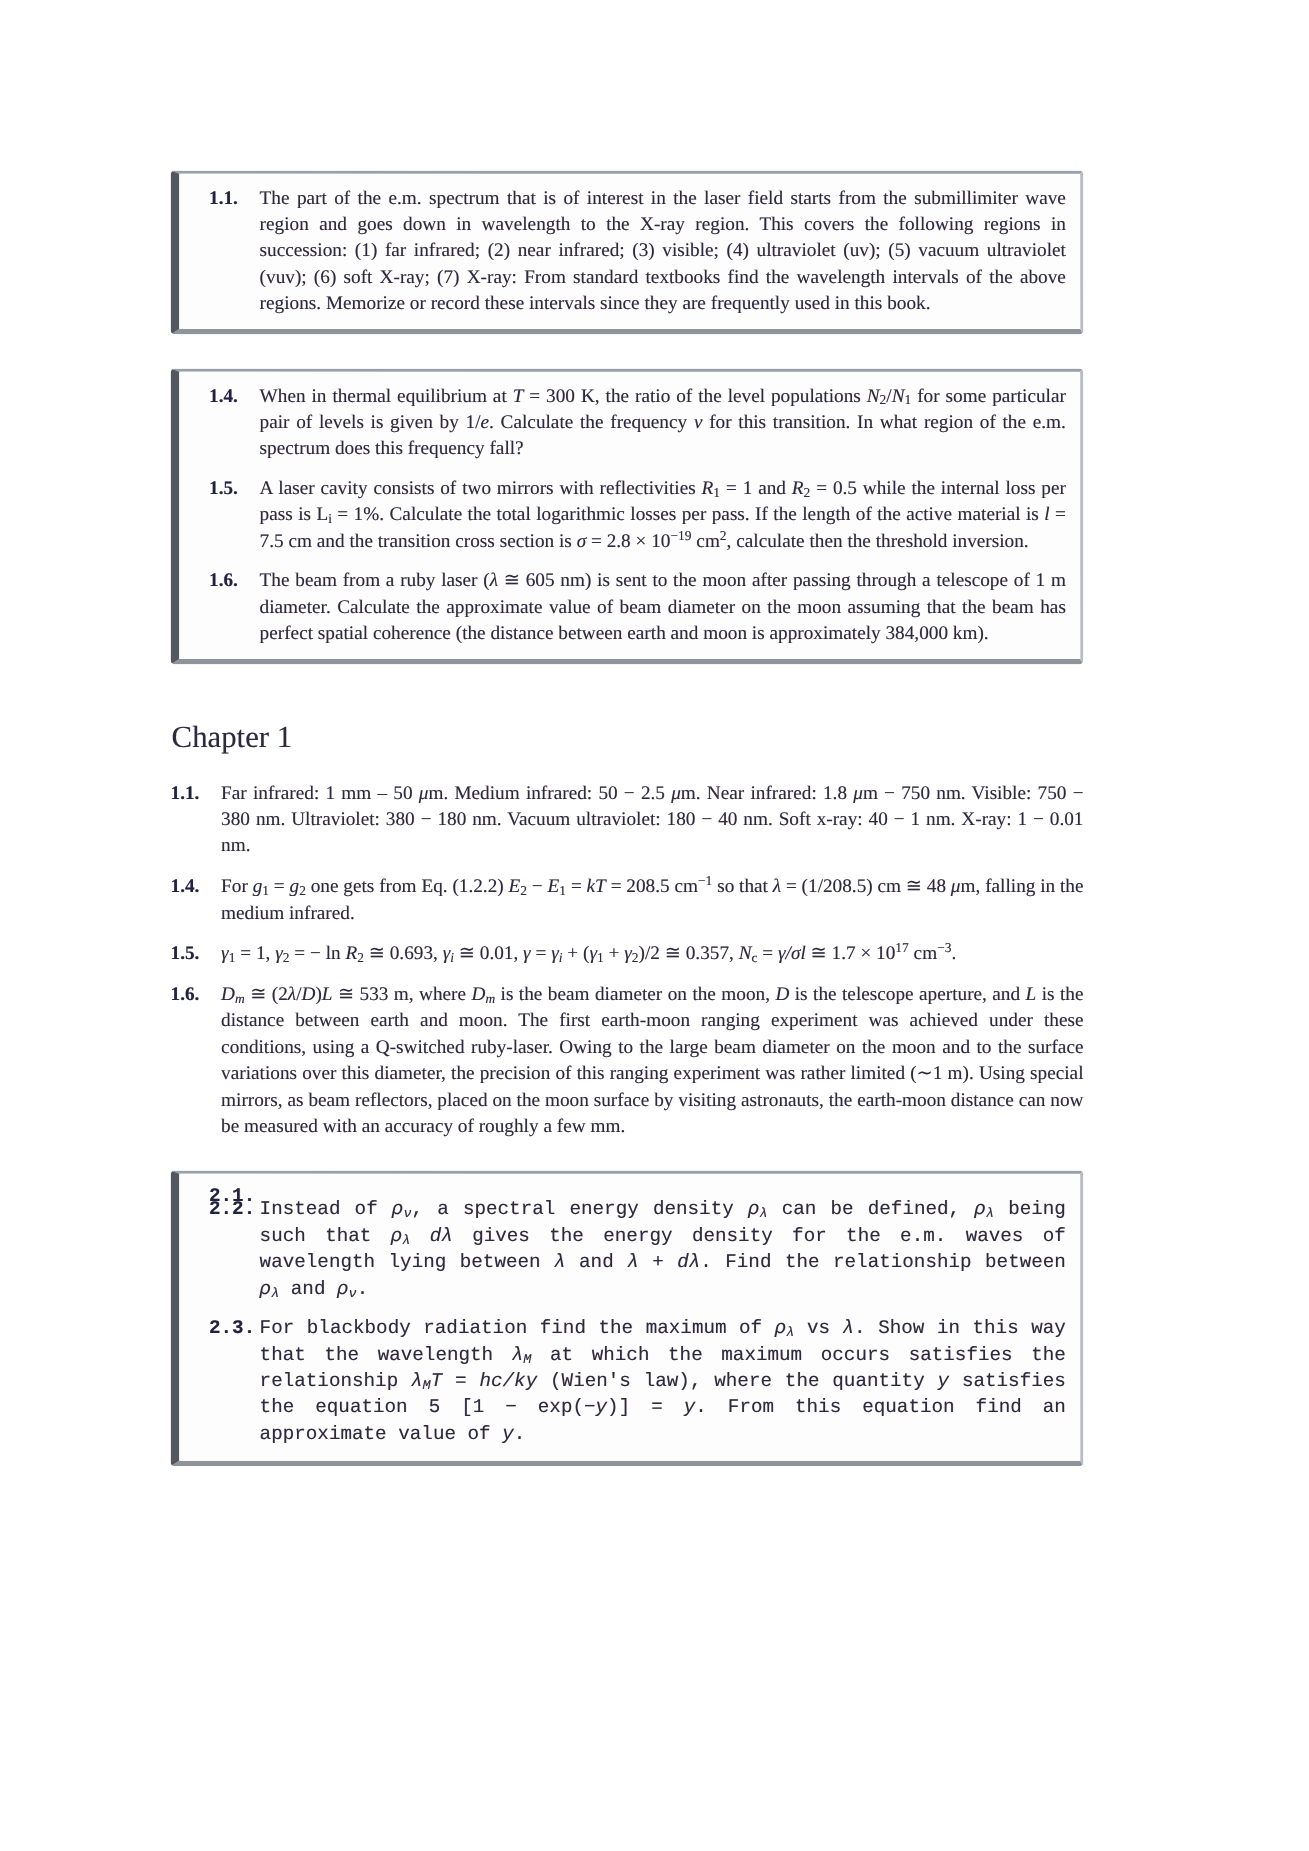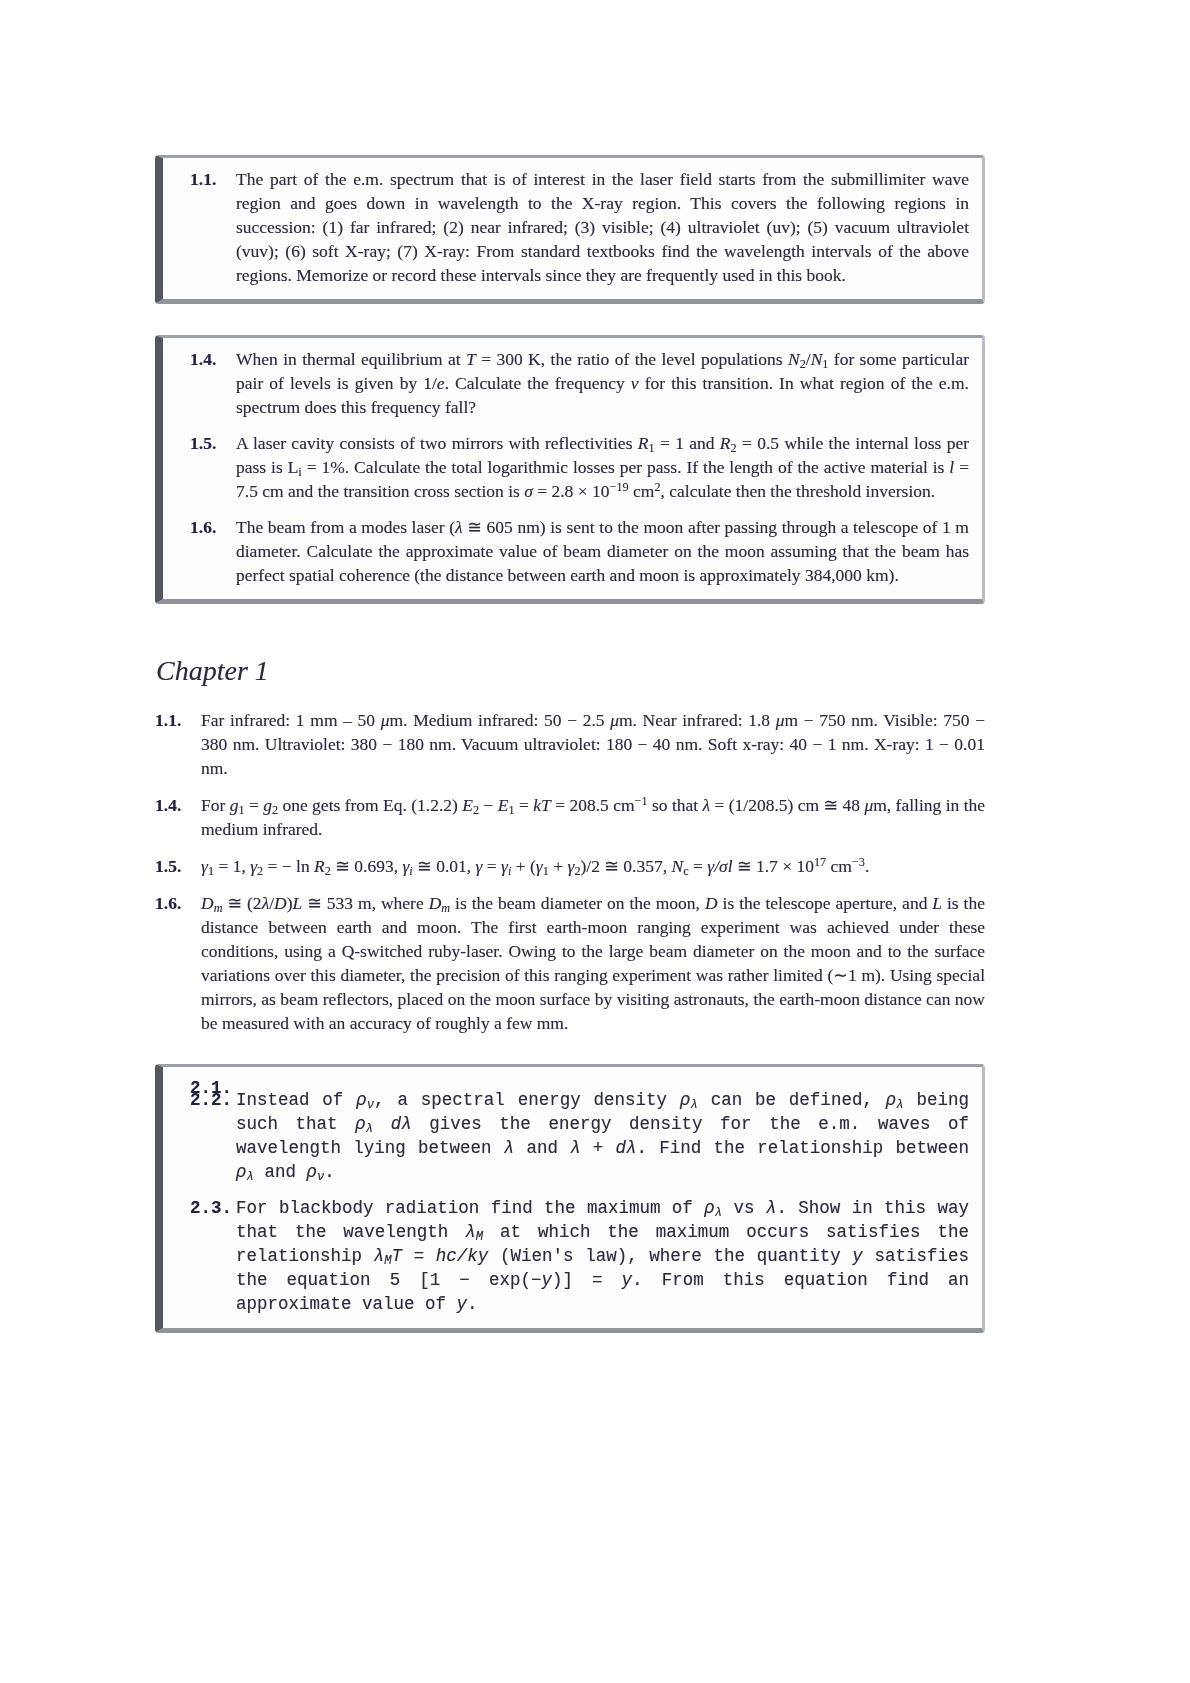--- a/index.html
+++ b/index.html
@@ -36,21 +36,20 @@
     
     text-shadow:0.3px 0 0 rgba(150,40,40,0.22), -0.3px 0 0 rgba(40,40,150,0.22);
   }
   .item + .item{margin-top:12px;}
   .num{
     position:absolute;left:0;top:0;
     font-weight:bold;
     color:#20243f;
   }
   .heading{
-    font-style:italic;
     font-size:28px;
     line-height:34px;
     margin:50px 0 20px 1px;
     color:#2b2b3d;
     text-shadow:0.3px 0 0 rgba(150,40,40,0.22), -0.3px 0 0 rgba(40,40,150,0.22);
   }
   .answers .item + .item{margin-top:13px;}
   .it{font-style:italic;}
   .sb{font-size:70%;vertical-align:-0.22em;line-height:0;}
   .sp{font-size:70%;vertical-align:0.5em;line-height:0;}
@@ -72,21 +71,21 @@
       <div class="item">
         <span class="num">1.4.</span>
         <span class="txt"><span>When in thermal equilibrium at </span><span class="it">T</span><span> = 300 K, the ratio of the level populations </span><span class="it">N</span><span class="sb">2</span><span>/</span><span class="it">N</span><span class="sb">1</span><span> for some particular pair of levels is given by 1/</span><span class="it">e</span><span>. Calculate the frequency </span><span class="it">ν</span><span> for this transition. In what region of the e.m. spectrum does this frequency fall?</span></span>
       </div>
       <div class="item">
         <span class="num">1.5.</span>
         <span class="txt"><span>A laser cavity consists of two mirrors with reflectivities </span><span class="it">R</span><span class="sb">1</span><span> = 1 and </span><span class="it">R</span><span class="sb">2</span><span> = 0.5 while the internal loss per pass is L</span><span class="sb">i</span><span> = 1%. Calculate the total logarithmic losses per pass. If the length of the active material is </span><span class="it">l</span><span> = 7.5 cm and the transition cross section is </span><span class="it">σ</span><span> = 2.8 × 10</span><span class="sp">−19</span><span> cm</span><span class="sp">2</span><span>, calculate then the threshold inversion.</span></span>
       </div>
       <div class="item">
         <span class="num">1.6.</span>
-        <span class="txt"><span>The beam from a modes laser (</span><span class="it">λ</span><span> ≅ 605 nm) is sent to the moon after passing through a telescope of 1 m diameter. Calculate the approximate value of beam diameter on the moon assuming that the beam has perfect spatial coherence (the distance between earth and moon is approximately 384,000 km).</span></span>
+        <span class="txt"><span>The beam from a ruby laser (</span><span class="it">λ</span><span> ≅ 605 nm) is sent to the moon after passing through a telescope of 1 m diameter. Calculate the approximate value of beam diameter on the moon assuming that the beam has perfect spatial coherence (the distance between earth and moon is approximately 384,000 km).</span></span>
       </div>
     </div>
 
     <div class="heading">Chapter 1</div>
 
     <div class="answers">
       <div class="item">
         <span class="num">1.1.</span>
         <span class="txt"><span>Far infrared: 1 mm – 50 </span><span class="it">μ</span><span>m. Medium infrared: 50 − 2.5 </span><span class="it">μ</span><span>m. Near infrared: 1.8 </span><span class="it">μ</span><span>m − 750 nm. Visible: 750 − 380 nm. Ultraviolet: 380 − 180 nm. Vacuum ultraviolet: 180 − 40 nm. Soft x-ray: 40 − 1 nm. X-ray: 1 − 0.01 nm.</span></span>
       </div>

